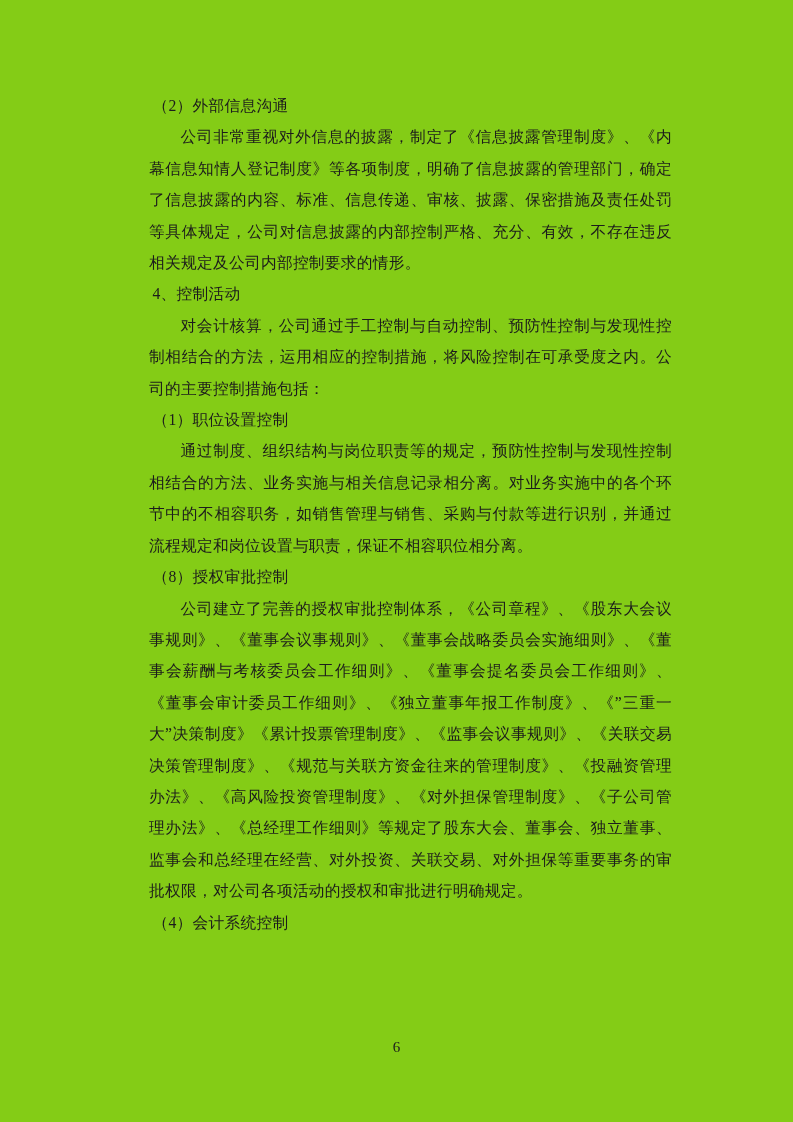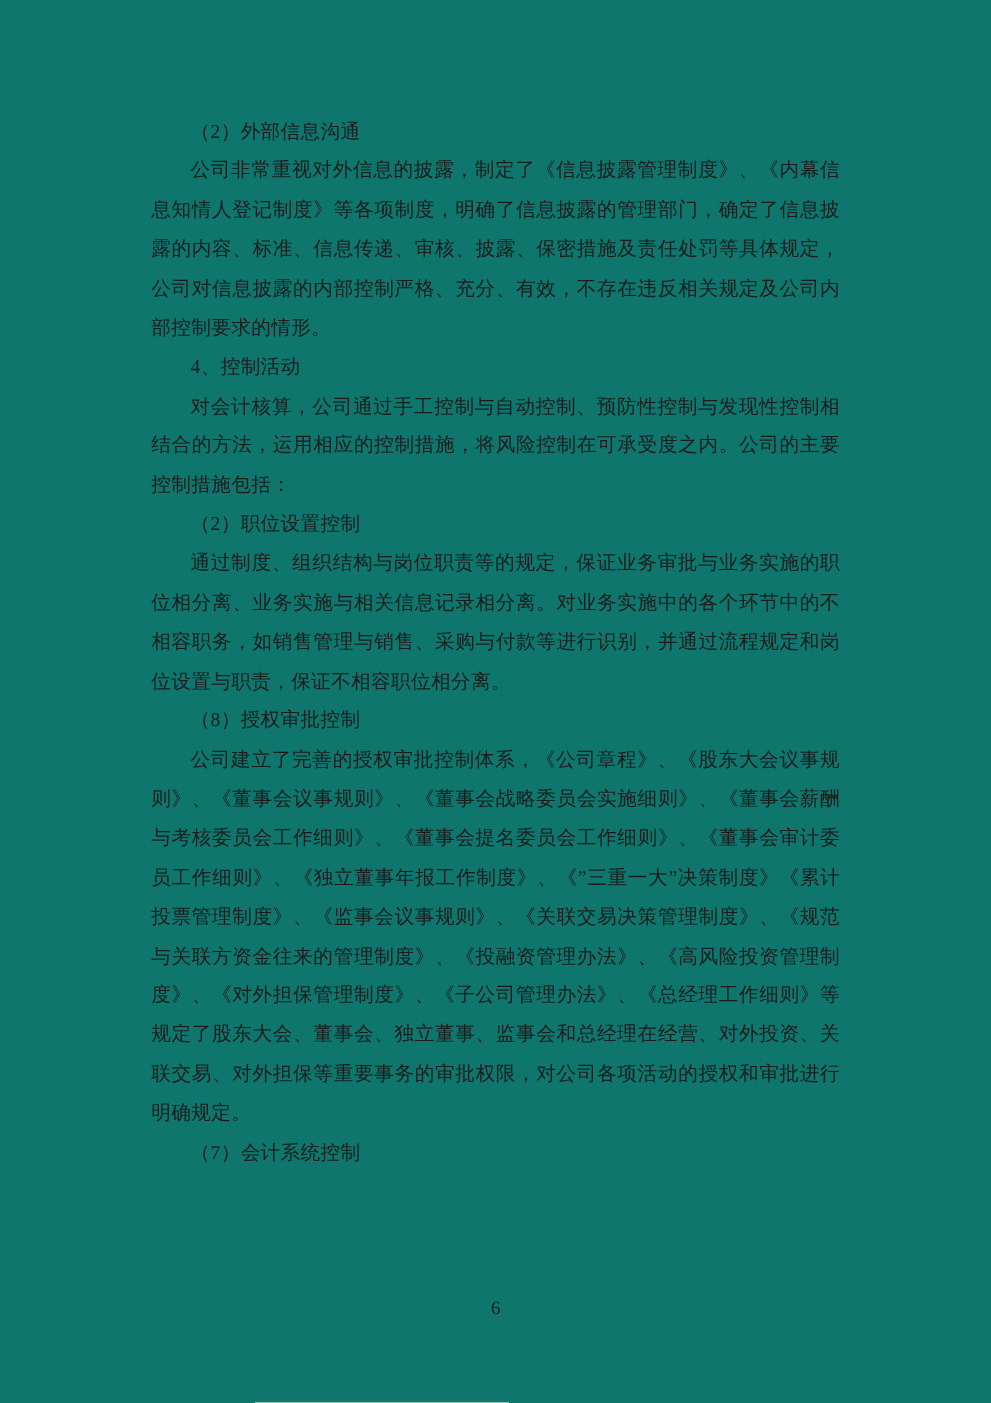--- a/index.html
+++ b/index.html
@@ -4,21 +4,21 @@
 <style>
   html, body {
     margin: 0;
     padding: 0;
     background: #ffffff;
   }
   .page {
     position: relative;
     width: 793px;
     height: 1122px;
-    background: #0f766e;
+    background: #84cc16;
     font-family: "Liberation Serif", "DejaVu Serif", serif;
     color: #1c1c1c;
     overflow: hidden;
   }
   .content {
     position: absolute;
     left: 121px;
     top: 90px;
     width: 551px;
   }
@@ -27,20 +27,21 @@
     font-size: 15.7px;
     line-height: 31.4px;
     text-indent: 2em;
     letter-spacing: 0.3px;
     white-space: normal;
   }
   .body-para {
     text-align: justify;
     text-align-last: left;
     text-justify: inter-character;
+    margin-left: 28px;
   }
   .heading-para {
     text-align: left;
   }
   .footer {
     position: absolute;
     left: 0;
     right: 0;
     top: 1036px;
     text-align: center;
@@ -51,21 +52,21 @@
 </style>
 </head>
 <body>
 
 <div class="page">
   <div class="content">
     <p class="doc-line heading-para">（2）外部信息沟通</p>
     <p class="doc-line body-para">公司非常重视对外信息的披露，制定了《信息披露管理制度》、《内幕信息知情人登记制度》等各项制度，明确了信息披露的管理部门，确定了信息披露的内容、标准、信息传递、审核、披露、保密措施及责任处罚等具体规定，公司对信息披露的内部控制严格、充分、有效，不存在违反相关规定及公司内部控制要求的情形。</p>
     <p class="doc-line heading-para">4、控制活动</p>
     <p class="doc-line body-para">对会计核算，公司通过手工控制与自动控制、预防性控制与发现性控制相结合的方法，运用相应的控制措施，将风险控制在可承受度之内。公司的主要控制措施包括：</p>
-    <p class="doc-line heading-para">（2）职位设置控制</p>
-    <p class="doc-line body-para">通过制度、组织结构与岗位职责等的规定，保证业务审批与业务实施的职位相分离、业务实施与相关信息记录相分离。对业务实施中的各个环节中的不相容职务，如销售管理与销售、采购与付款等进行识别，并通过流程规定和岗位设置与职责，保证不相容职位相分离。</p>
+    <p class="doc-line heading-para">（1）职位设置控制</p>
+    <p class="doc-line body-para">通过制度、组织结构与岗位职责等的规定，预防性控制与发现性控制相结合的方法、业务实施与相关信息记录相分离。对业务实施中的各个环节中的不相容职务，如销售管理与销售、采购与付款等进行识别，并通过流程规定和岗位设置与职责，保证不相容职位相分离。</p>
     <p class="doc-line heading-para">（8）授权审批控制</p>
     <p class="doc-line body-para">公司建立了完善的授权审批控制体系，《公司章程》、《股东大会议事规则》、《董事会议事规则》、《董事会战略委员会实施细则》、《董事会薪酬与考核委员会工作细则》、《董事会提名委员会工作细则》、《董事会审计委员工作细则》、《独立董事年报工作制度》、《”三重一大”决策制度》《累计投票管理制度》、《监事会议事规则》、《关联交易决策管理制度》、《规范与关联方资金往来的管理制度》、《投融资管理办法》、《高风险投资管理制度》、《对外担保管理制度》、《子公司管理办法》、《总经理工作细则》等规定了股东大会、董事会、独立董事、监事会和总经理在经营、对外投资、关联交易、对外担保等重要事务的审批权限，对公司各项活动的授权和审批进行明确规定。</p>
-    <p class="doc-line heading-para">（7）会计系统控制</p>
+    <p class="doc-line heading-para">（4）会计系统控制</p>
   </div>
 
   <div class="footer">6</div>
 </div>
 
 </body></html>

